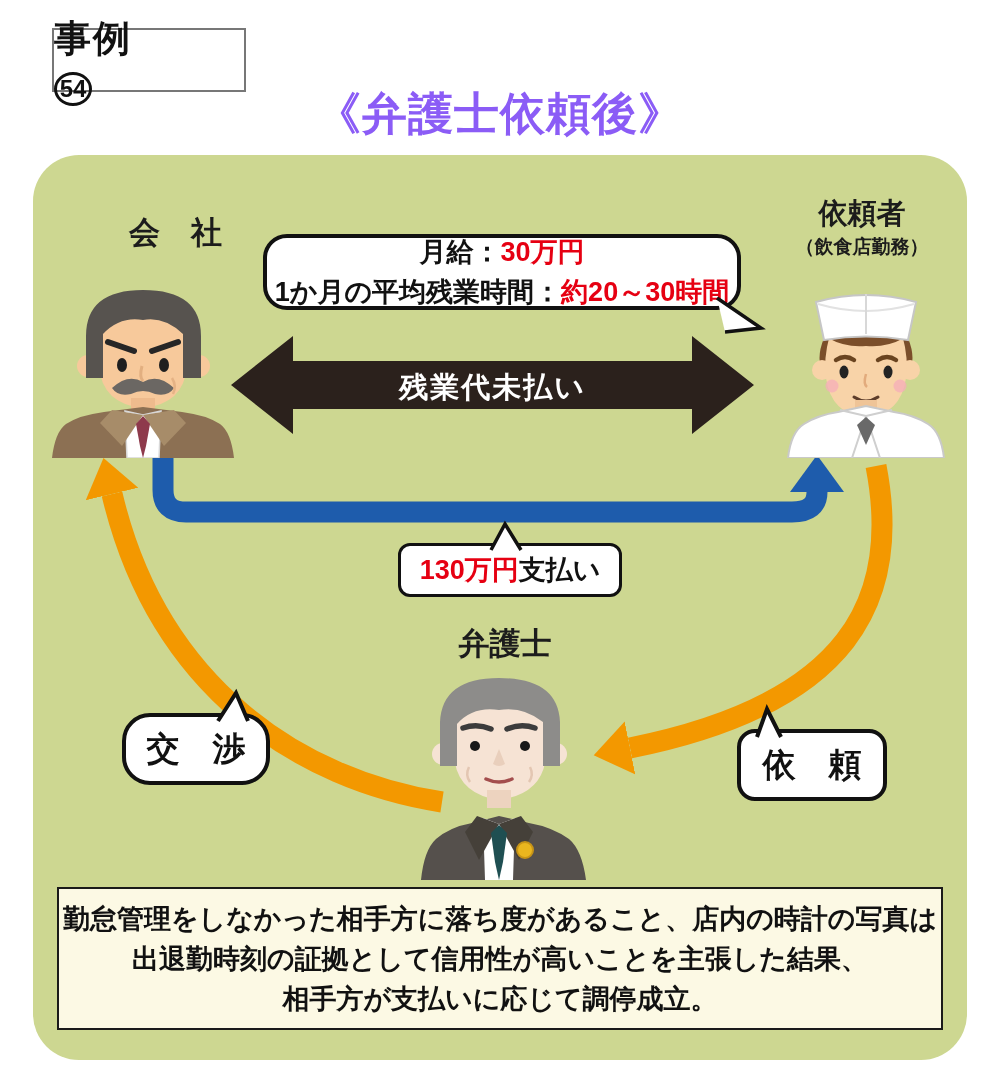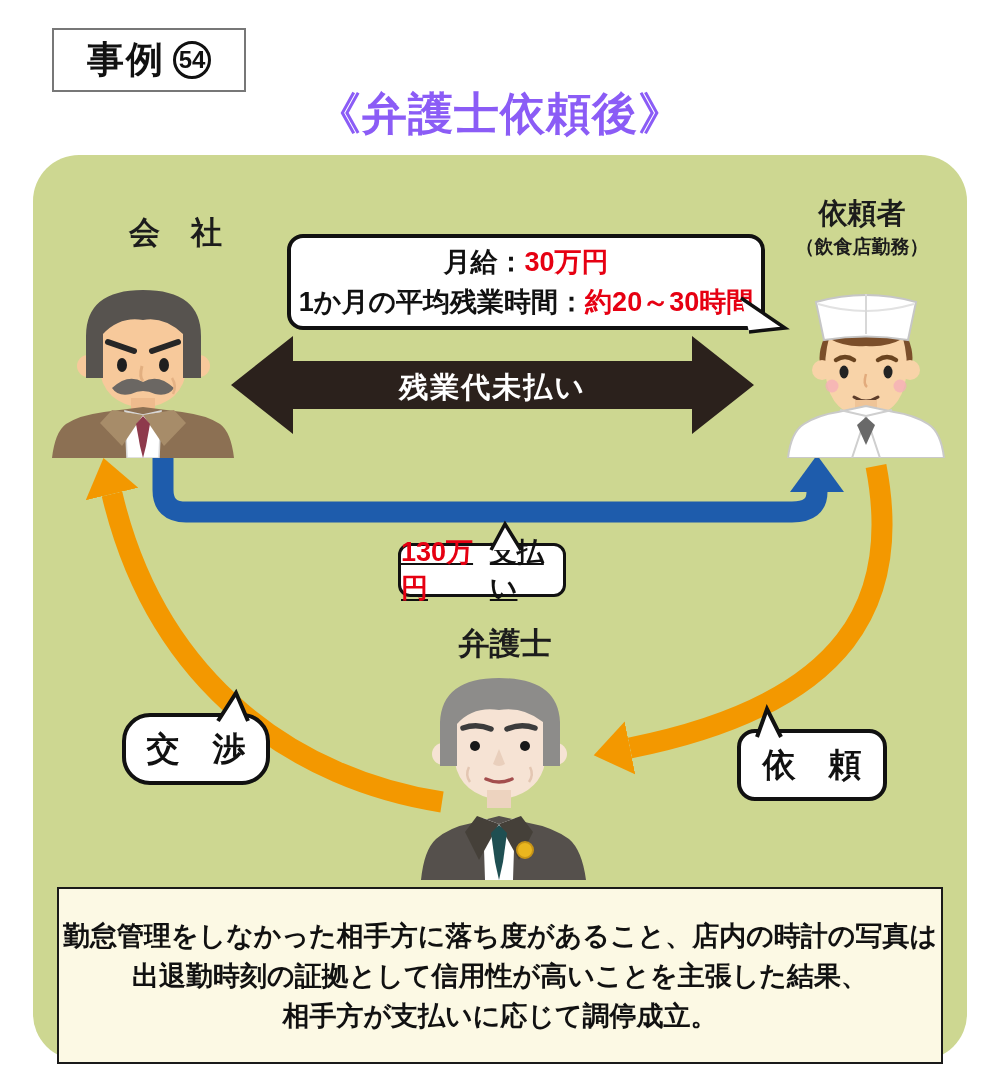--- a/index.html
+++ b/index.html
@@ -2,21 +2,21 @@
 <html><head>
 <meta charset="utf-8">
 <style>
   html,body{margin:0;padding:0;background:#fff;}
   .canvas{position:relative;width:1000px;height:1083px;background:#ffffff;
           font-family:"Liberation Sans","DejaVu Sans",sans-serif;overflow:hidden;}
   .abs{position:absolute;}
 
   
   .case-box{left:52px;top:28px;width:190px;height:60px;border:2px solid #777;
-            display:flex;align-items:center;justify-content:center;gap:8px;background:#fff;}
+            display:flex;align-items:flex-start;justify-content:center;gap:8px;background:#fff;flex-direction:column;}
   .case-label{font-size:37px;font-weight:800;color:#111;letter-spacing:2px;}
   .circle-num{width:38px;height:38px;border:3px solid #111;border-radius:50%;
               display:flex;align-items:center;justify-content:center;
               font-size:24px;font-weight:800;color:#111;box-sizing:border-box;}
   .title{left:0;top:84px;width:100%;text-align:center;font-size:45px;font-weight:800;
          color:#8b5cf6;letter-spacing:1px;}
 
   
   .panel{left:33px;top:155px;width:934px;height:905px;background:#cdd791;border-radius:46px;}
 
@@ -26,34 +26,34 @@
   .actor-label{font-weight:800;color:#1c1c1c;}
   .company-label{left:72px;top:212px;width:150px;font-size:31px;text-align:right;}
   .client-label{left:768px;top:196px;width:188px;font-size:29px;text-align:center;line-height:34px;}
   .client-note{display:block;font-size:19px;font-weight:800;}
   .lawyer-label{left:412px;top:623px;width:186px;font-size:31px;text-align:center;}
   .black-arrow-text{left:292px;top:368px;width:401px;text-align:center;font-size:29px;
                     font-weight:700;color:#ffffff;letter-spacing:2px;}
 
   
   .bubble{position:absolute;background:#fff;border:4px solid #111;box-sizing:border-box;color:#111;}
-  .salary-bubble{left:263px;top:234px;width:478px;height:96px;border-radius:16px;
+  .salary-bubble{left:263px;top:234px;width:478px;height:76px;border-radius:24px;
                  display:flex;flex-direction:column;justify-content:center;text-align:center;
-                 font-size:27px;font-weight:800;line-height:40px;margin-left:24px;}
-  .payment-bubble{left:398px;top:543px;width:168px;height:54px;border-radius:12px;border-width:3.5px;
-                  display:flex;align-items:center;justify-content:center;font-size:27px;font-weight:800;text-decoration:underline;}
+                 font-size:27px;font-weight:800;line-height:40px;}
+  .payment-bubble{left:398px;top:543px;width:224px;height:54px;border-radius:12px;border-width:3.5px;
+                  display:flex;align-items:center;justify-content:center;font-size:27px;font-weight:800;}
   .negotiation-bubble{left:122px;top:713px;width:148px;height:72px;border-radius:28px;
                   display:flex;align-items:center;justify-content:center;font-size:33px;font-weight:800;}
   .request-bubble{left:737px;top:714px;width:150px;height:72px;border-radius:18px;
                   display:flex;align-items:center;justify-content:center;font-size:33px;font-weight:800;margin-top:15px;}
   .red{color:#e60012;}
   .tail{position:absolute;overflow:visible;}
 
   
-  .summary-box{left:57px;top:887px;width:886px;height:177px;background:#fcf9e4;
+  .summary-box{left:57px;top:887px;width:886px;height:143px;background:#fcf9e4;
                border:2.5px solid #1a1a1a;box-sizing:border-box;
                display:flex;flex-direction:column;justify-content:center;text-align:center;
                font-size:27px;font-weight:800;line-height:40px;color:#111;}
 </style>
 </head>
 <body>
 
 <div class="canvas">
 
   <div class="abs case-box">

